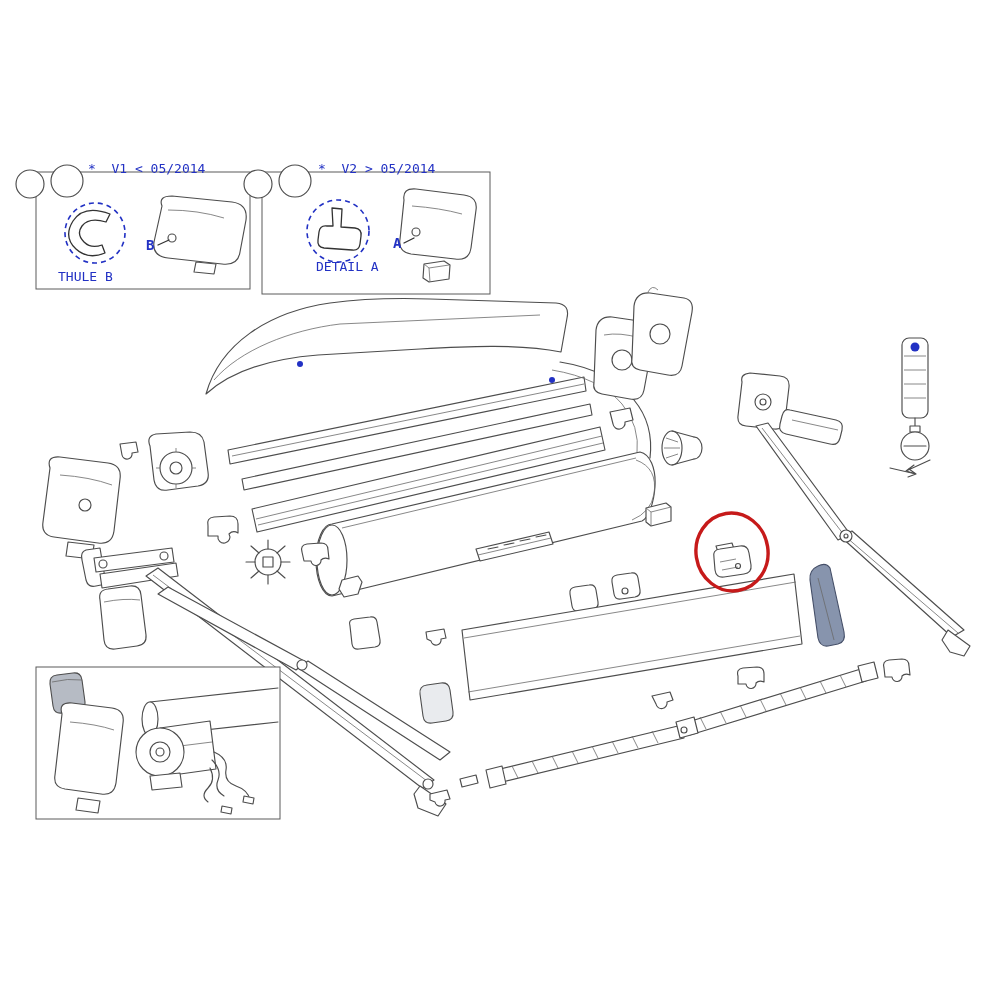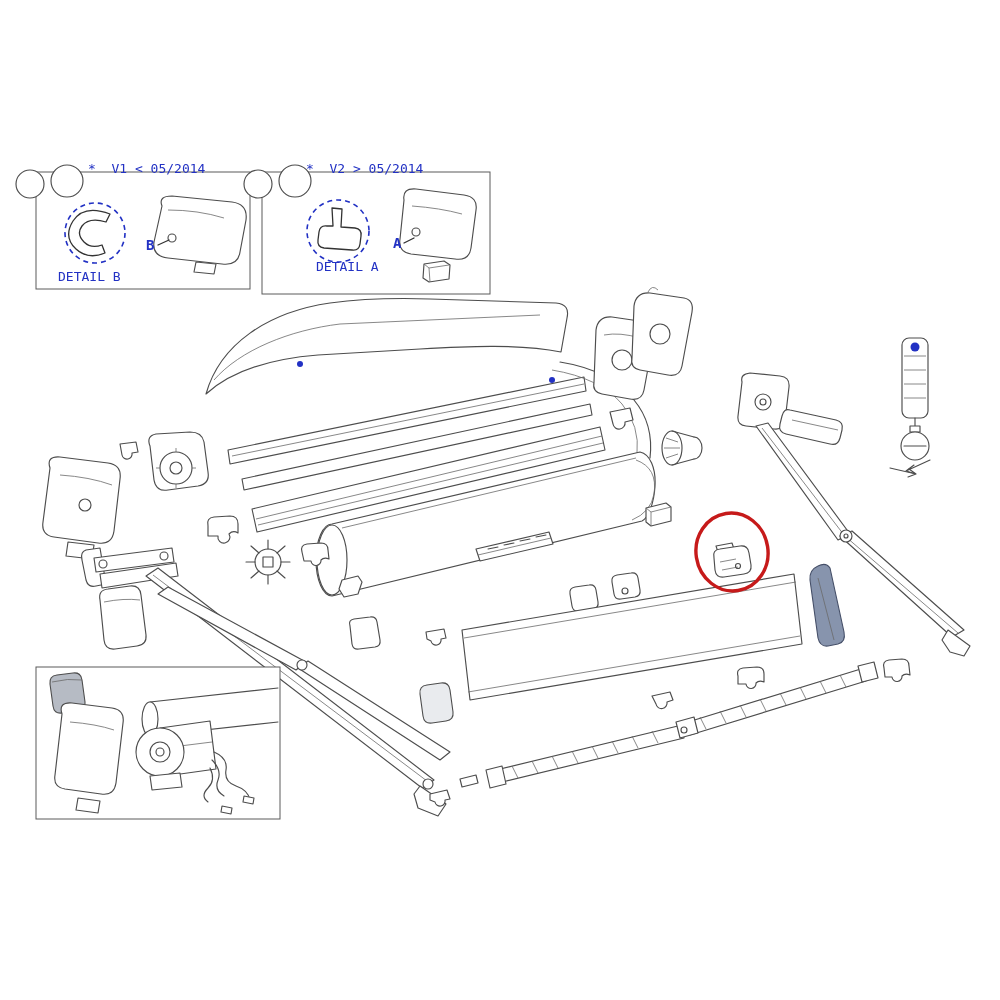--- a/index.html
+++ b/index.html
@@ -299,22 +299,22 @@
       <path class="s" d="M212,760 q10,10 6,20 q-4,10 6,16"></path>
       <path class="s" d="M210,768 q6,12 -2,20 q-8,8 0,14"></path>
       <path class="sw" d="M244,796 l10,2 -1,6 -10,-2 z"></path>
       <path class="sw" d="M222,806 l10,2 -1,6 -10,-2 z"></path>
     </g>
   </g>
 
 </svg>
 
 <div class="blue-label" style="left:88px;top:162px">*  V1 &lt; 05/2014</div>
-<div class="blue-label" style="left:306px;top:162px">*  V2 &gt; 05/2014</div>
-
-<div class="blue-label" style="left:58px;top:270px">DETAIL B</div>
+<div class="blue-label" style="left:318px;top:162px">*  V2 &gt; 05/2014</div>
+
+<div class="blue-label" style="left:58px;top:270px">THULE B</div>
 <div class="blue-label" style="left:316px;top:260px">DETAIL A</div>
 
 <div class="blue-label part-letter" style="left:146px;top:238px">B</div>
 <div class="blue-label part-letter" style="left:393px;top:236px">A</div>
 
 
 </div>
 
 </body></html>

